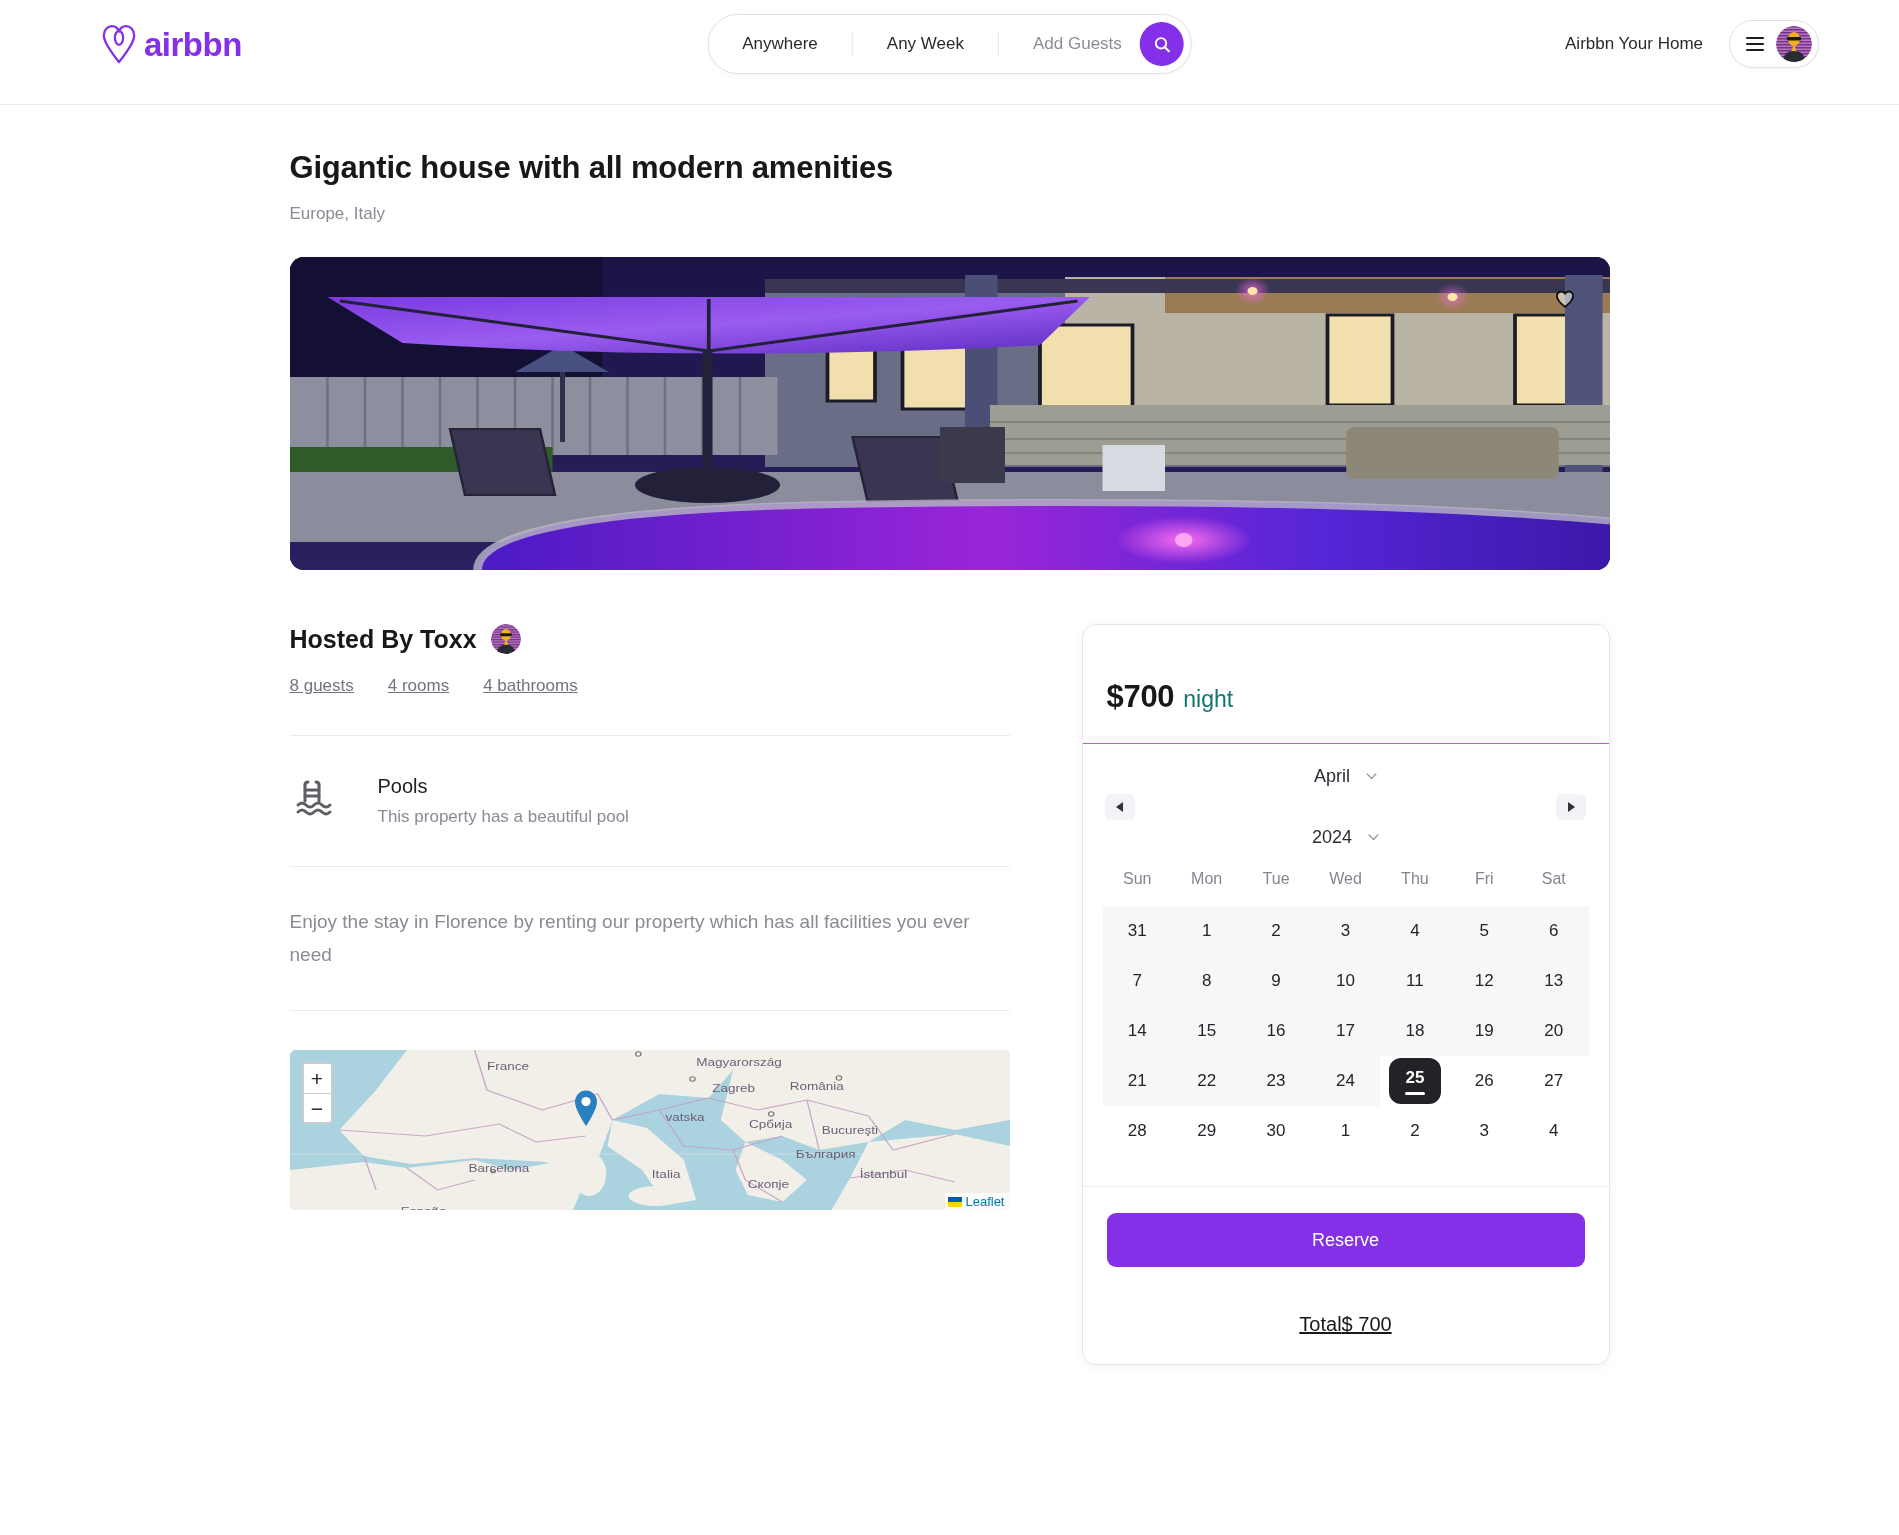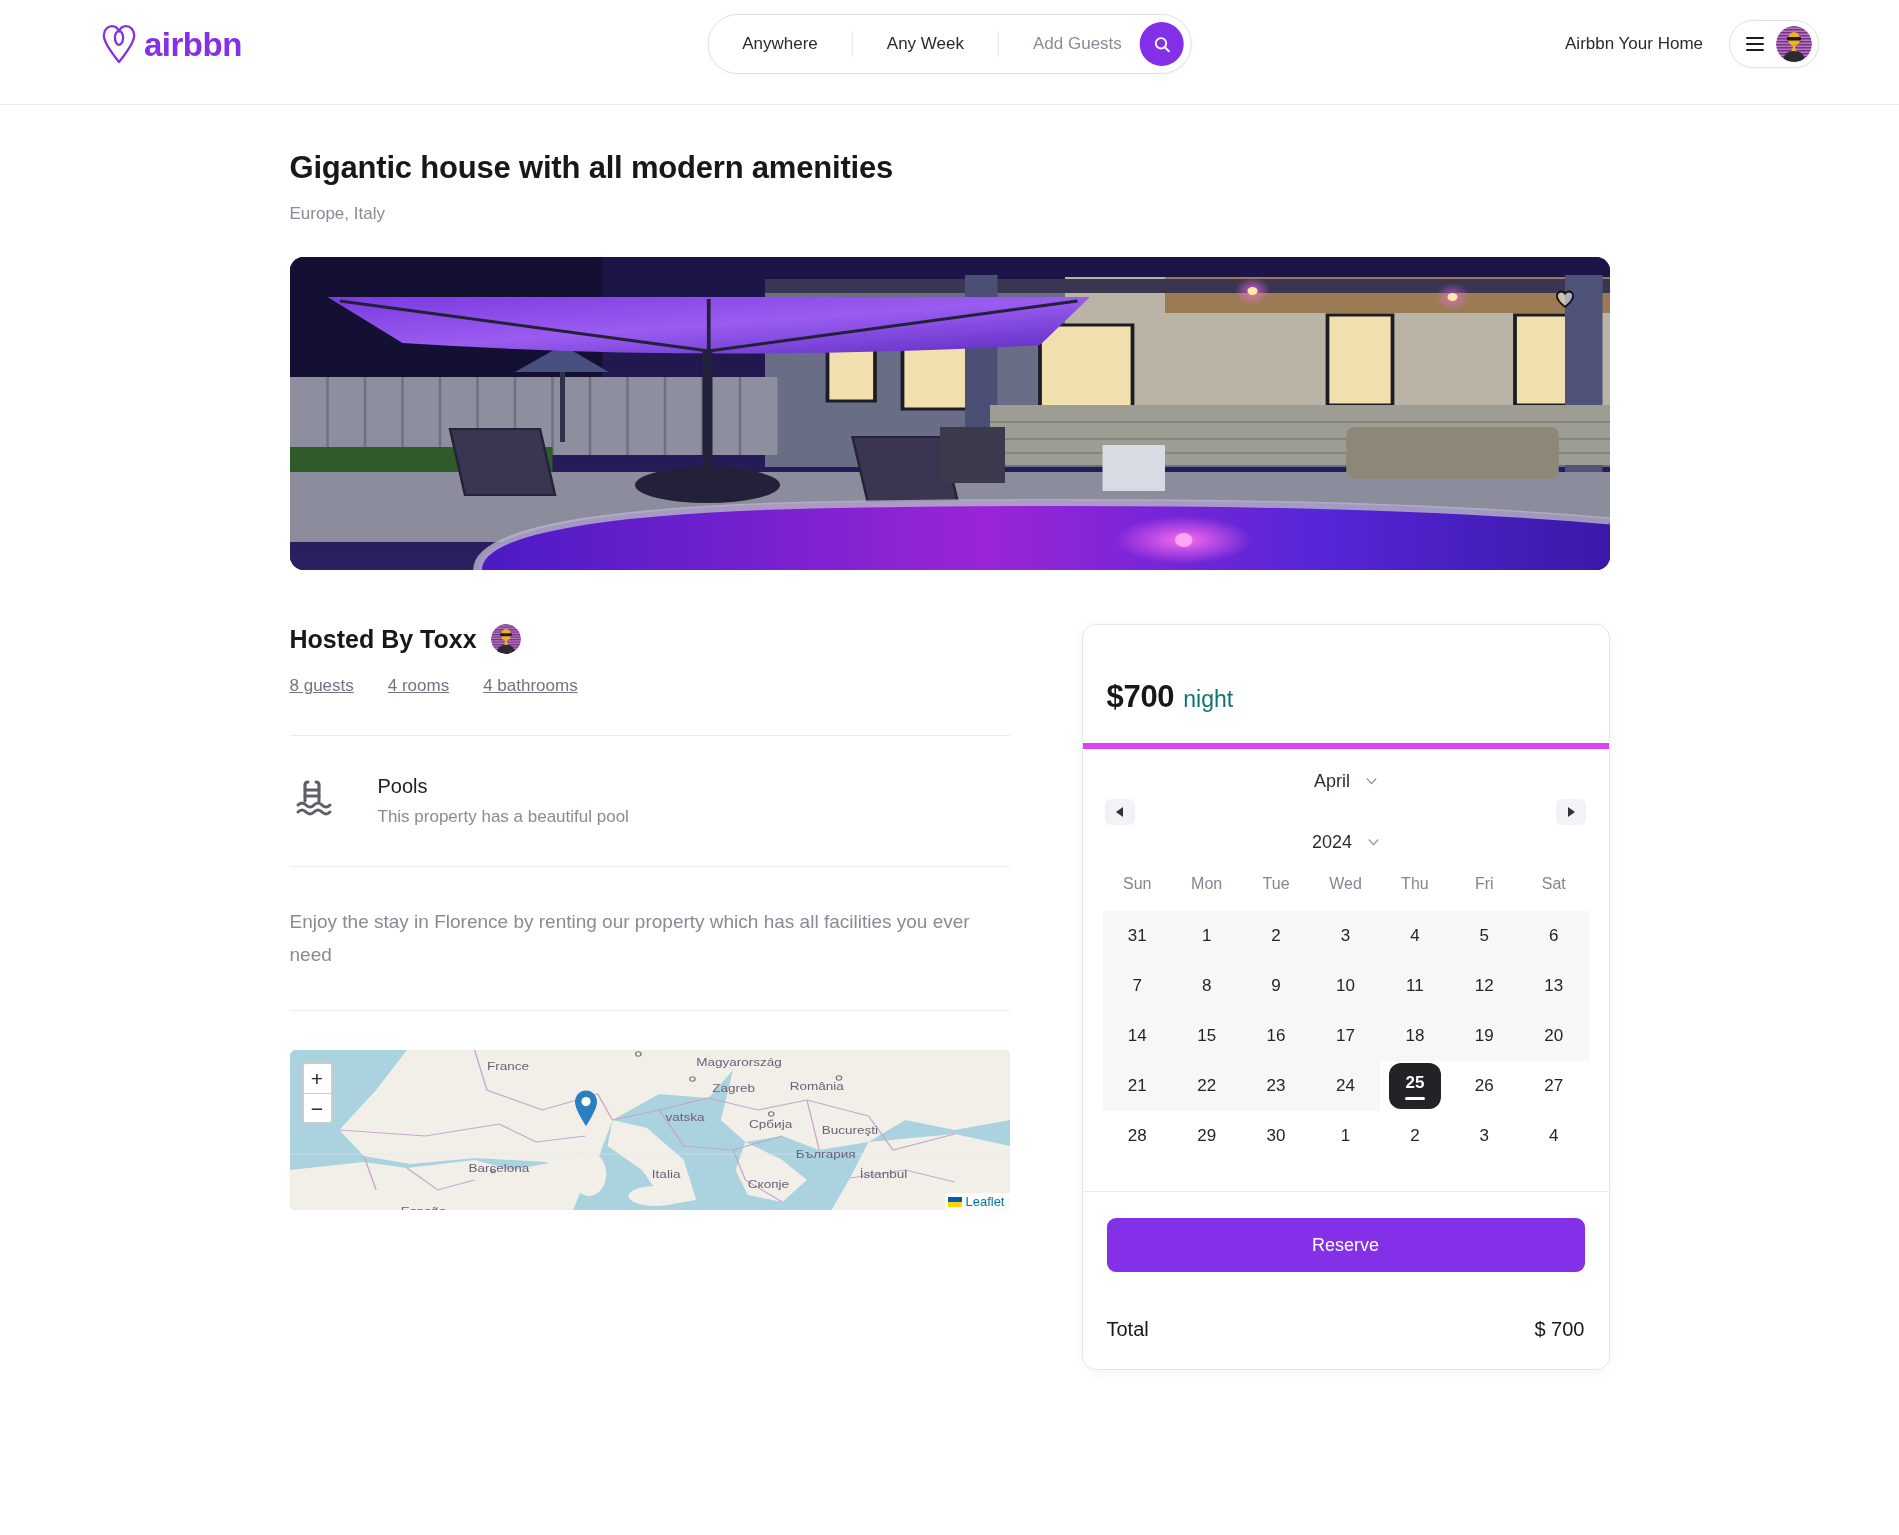--- a/index.html
+++ b/index.html
@@ -229,21 +229,21 @@
   
   .card {
     border: 1px solid #e6e6e6;
     border-radius: 14px;
     background: #fff;
     box-shadow: 0 2px 14px rgba(0,0,0,0.045);
     overflow: hidden;
   }
   .card-price {
     padding: 30px 24px 28px 24px;
-    border-bottom: 6px solid #d946ef;
+    border-bottom: 1px solid #d946ef;
     display: flex;
     align-items: baseline;
     gap: 9px;
   }
   .price-amt { font-size: 31px; font-weight: 700; color: #181818; letter-spacing: -0.3px; }
   .price-unit { font-size: 23px; color: #0f766e; margin-top: 31px; }
 
   .cal { padding: 22px 20px 30px 20px; border-bottom: 1px solid #ececec; }
   .cal-nav {
     display: flex;
@@ -319,25 +319,26 @@
     background: #8430e8;
     color: #fff;
     font-size: 18px;
     border: none;
     border-radius: 9px;
     cursor: pointer;
     font-family: "Liberation Sans", sans-serif;
   }
   .total-row {
     display: flex;
-    justify-content: space-between;
+    justify-content: center;
     align-items: center;
     padding: 26px 24px 28px 24px;
     font-size: 20px;
     color: #181818;
+    text-decoration: underline;
   }
   .total-amt { font-weight: 400; }
 </style>
 </head>
 <body>
 
 <div class="header">
 
   <div class="logo">
     <svg class="logo-mark" viewBox="0 0 40 44">

